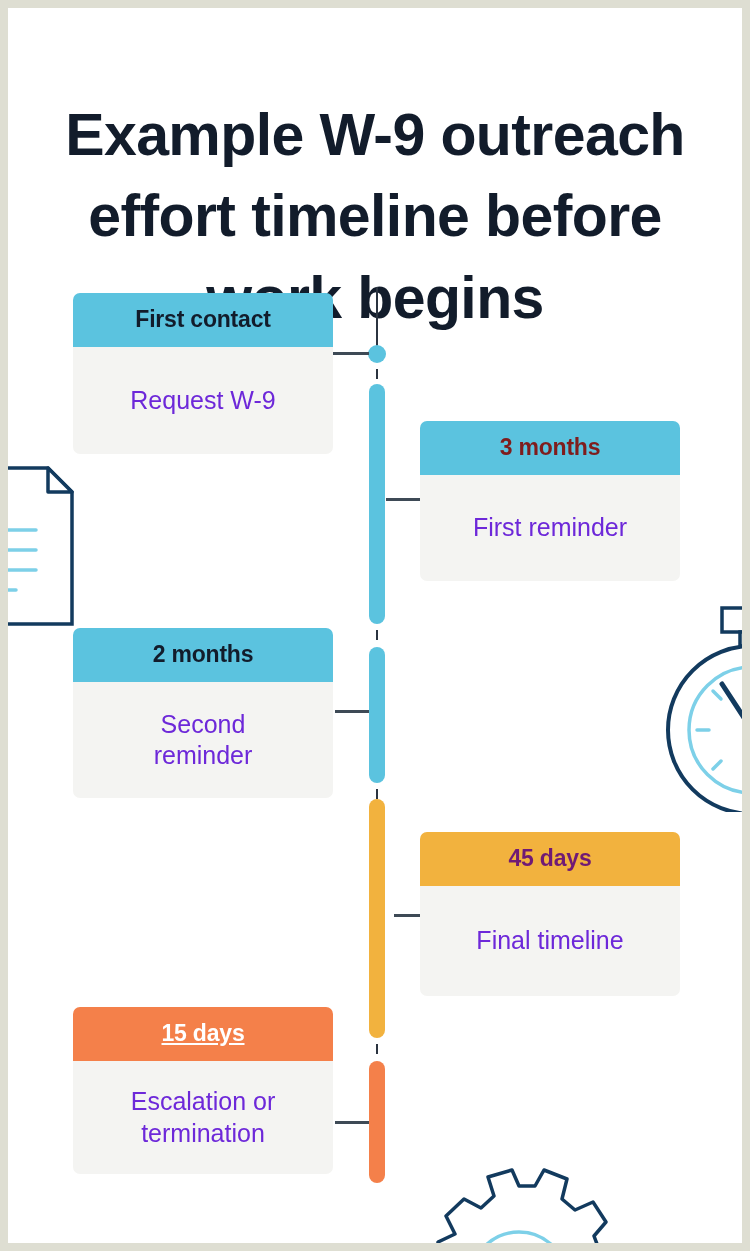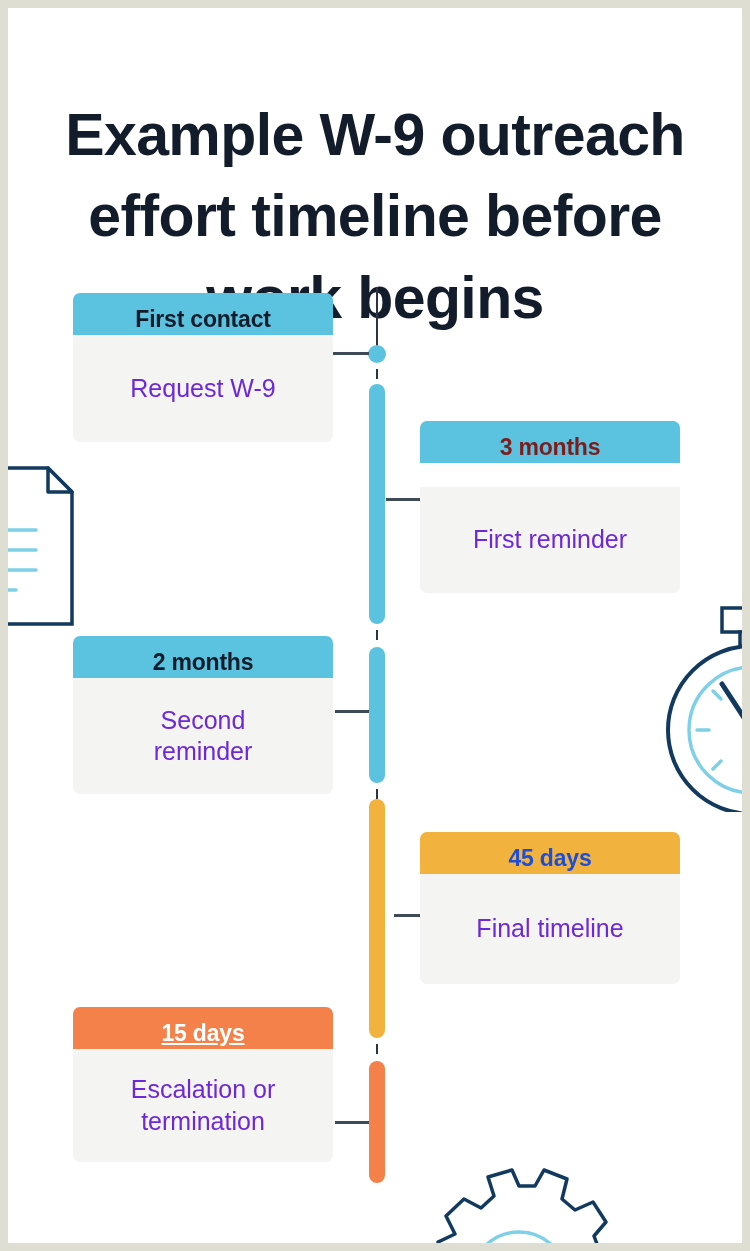--- a/index.html
+++ b/index.html
@@ -59,21 +59,21 @@
   }
 
   
   .card { position:absolute; width:260px; }
   .card-head {
     border-radius:7px 7px 0 0;
     text-align:center;
     font-size:23px;
     font-weight:bold;
     letter-spacing:-0.2px;
-    padding:13px 8px 2px;
+    padding:13px 8px 14px;
   }
   .card-body {
     background:#F4F4F2;
     border-radius:0 0 7px 7px;
     text-align:center;
     font-size:25px;
     line-height:1.26;
     color:#6d28d9;
     display:flex;
     align-items:center;
@@ -156,30 +156,30 @@
   <div class="connector" style="left:386px; top:906px; width:26px;"></div>
   <div class="connector" style="left:327px; top:1113px; width:34px;"></div>
 
   <div class="card" style="left:65px; top:285px;">
     <div class="card-head" style="background:#5BC3DF; color:#121C2B;">First contact</div>
     <div class="card-body" style="height:107px;">Request W-9</div>
   </div>
 
   <div class="card" style="left:412px; top:413px;">
     <div class="card-head" style="background:#5BC3DF; color:#7f1d1d;">3 months</div>
-    <div class="card-body" style="height:106px;margin-top:24px;">First reminder</div>
+    <div class="card-body" style="height:106px;">First reminder</div>
   </div>
 
   <div class="card" style="left:65px; top:620px;">
-    <div class="card-head" style="background:#5BC3DF; color:#121C2B;margin-top:8px;">2 months</div>
+    <div class="card-head" style="background:#5BC3DF; color:#121C2B;">2 months</div>
     <div class="card-body" style="height:116px; padding:0 44px;">Second reminder</div>
   </div>
 
   <div class="card" style="left:412px; top:824px;">
-    <div class="card-head" style="background:#F2B23E; color:#1d4ed8;">45 days</div>
+    <div class="card-head" style="background:#F2B23E; color:#701a75;">45 days</div>
     <div class="card-body" style="height:110px;">Final timeline</div>
   </div>
 
   <div class="card" style="left:65px; top:999px;">
     <div class="card-head" style="background:#F4804A; color:#FFFFFF;text-decoration:underline;">15 days</div>
     <div class="card-body" style="height:113px; padding:0 28px;">Escalation or termination</div>
   </div>
 
 </div>
 

